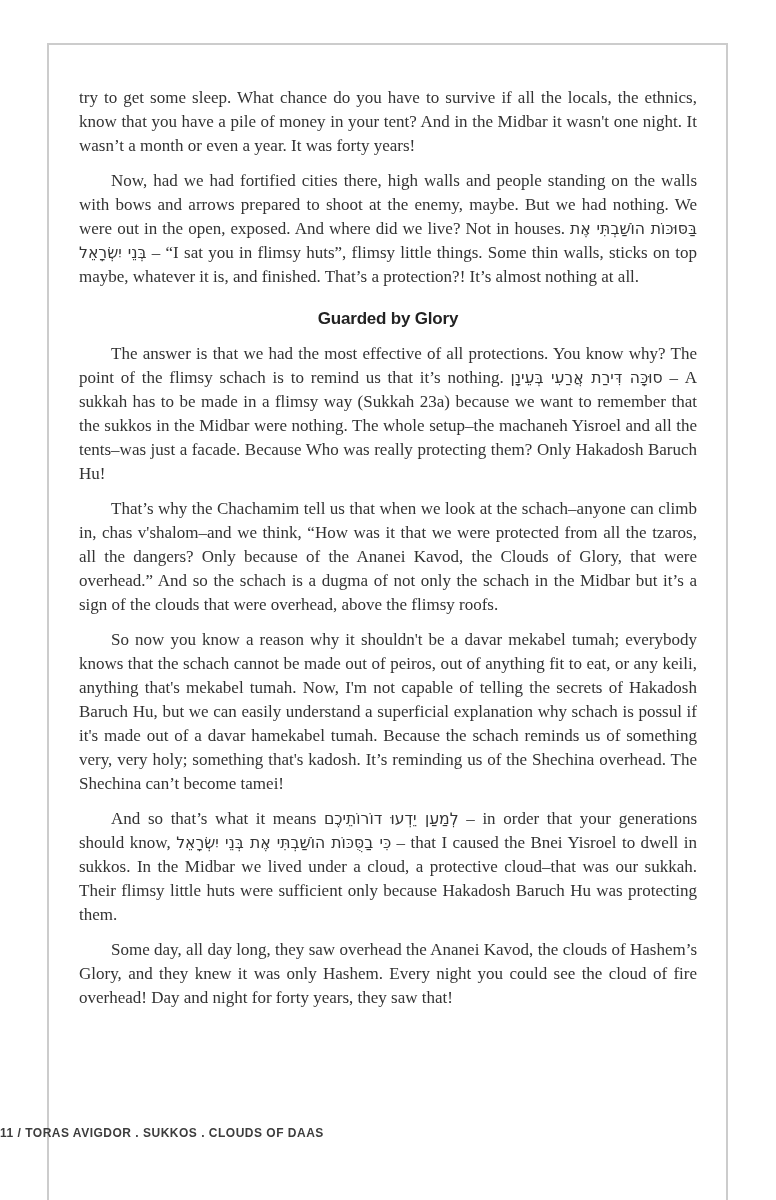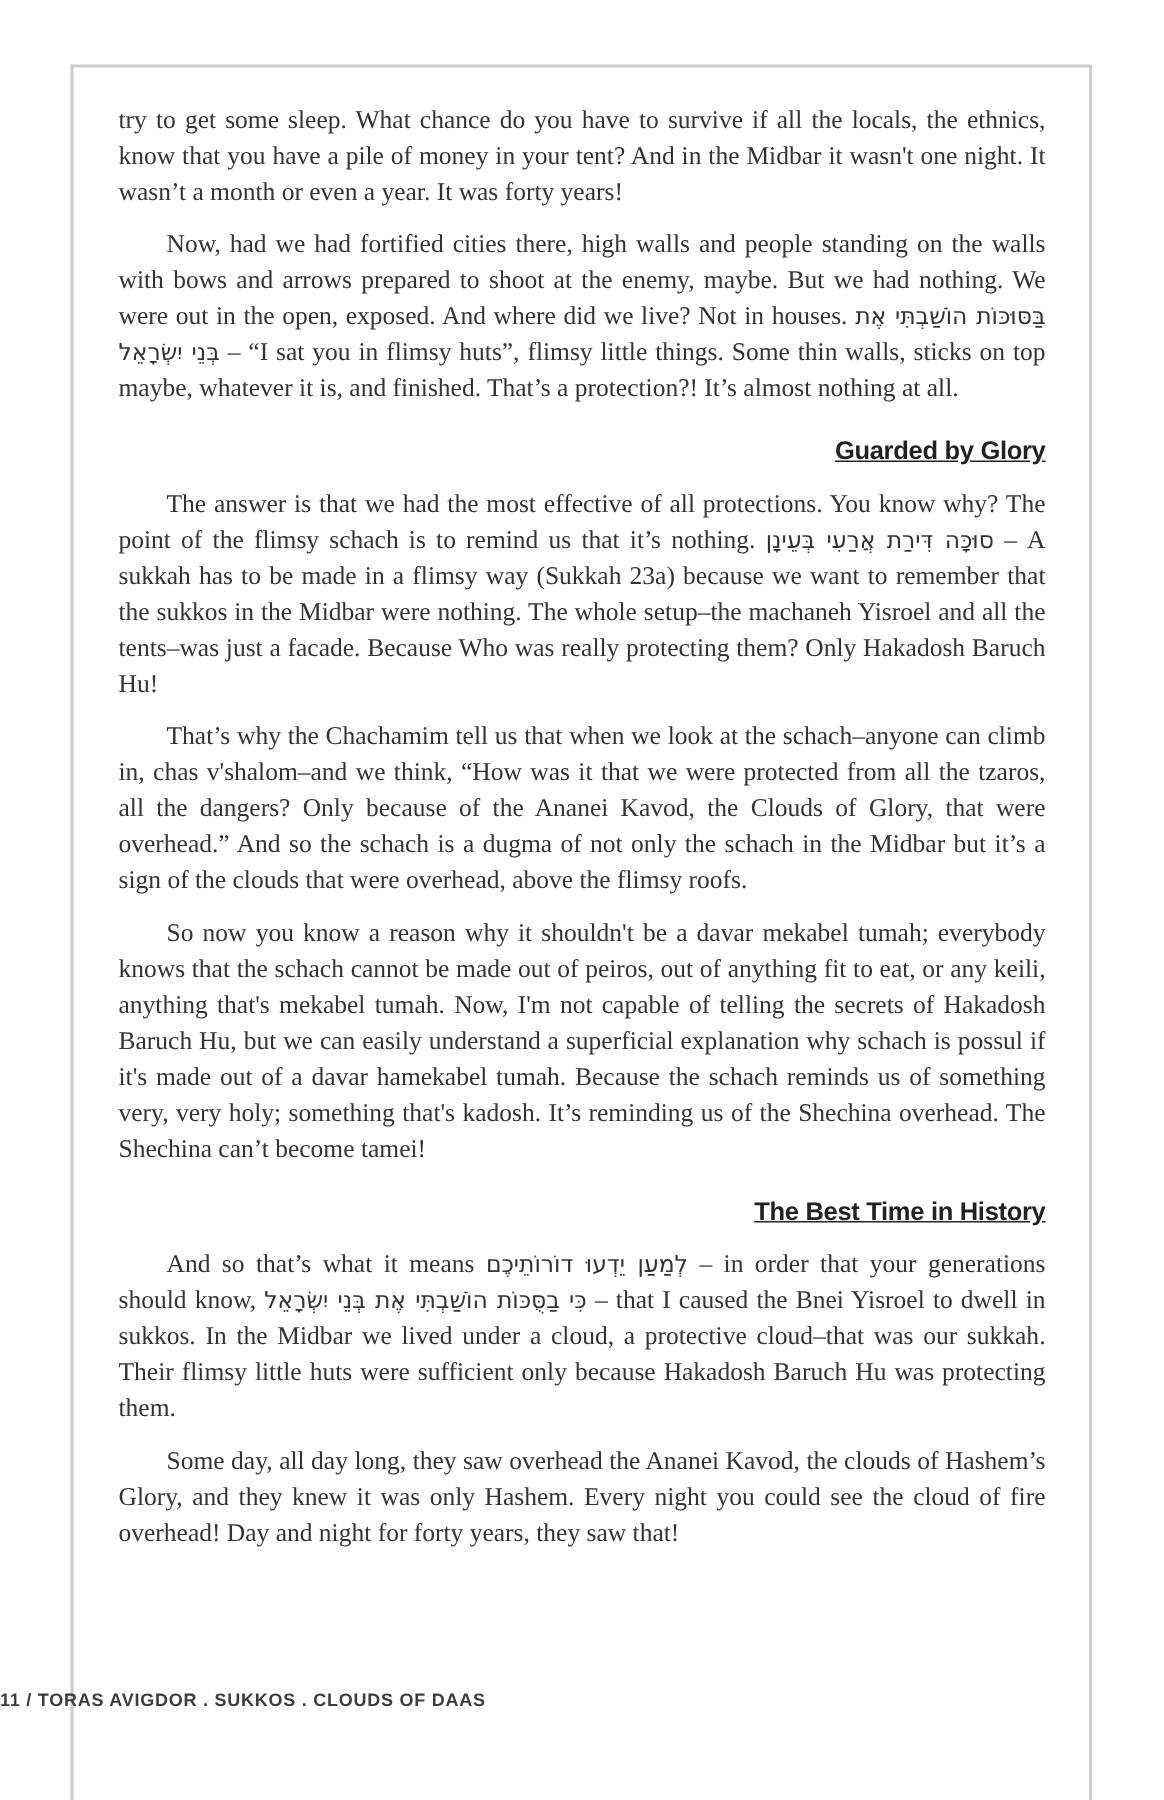--- a/index.html
+++ b/index.html
@@ -12,21 +12,21 @@
   }
   .page {
     position: absolute;
     left: 47px; top: 43px;
     width: 681px; height: 1400px;
     border: 2px solid #cccccc;
     box-sizing: border-box;
     background: #ffffff;
   }
   .content {
-    padding: 23px 29px 0 30px;
+    padding: 41px 29px 0 30px;
   }
   .para {
     margin: 0 0 11px 0;
     font-size: 17px;
     line-height: 24px;
     text-align: justify;
     color: #333333;
     hyphens: none;
   }
   .para.indent { text-indent: 32px; }
@@ -34,23 +34,22 @@
   .heb {
     font-family: "DejaVu Serif", "DejaVu Sans", sans-serif;
     font-size: 0.92em;
   }
   .section-heading {
     font-family: "Liberation Sans", sans-serif;
     font-weight: 700;
     font-size: 17px;
     letter-spacing: -0.2px;
     color: #222222;
-    text-align: right;
+    text-align: center;
     margin: 20px 0 13px 0;
-    text-decoration: underline;
   }
   .footer {
     position: absolute;
     left: 0; top: 1126px;
     width: 776px;
     font-family: "Liberation Sans", sans-serif;
     font-weight: 700;
     font-size: 12px;
     letter-spacing: 0.5px;
     color: #3d3d3d;
@@ -60,19 +59,18 @@
 <body>
 
 <div class="page">
   <div class="content">
       <p class="para"><span>try to get some sleep. What chance do you have to survive if all the locals, the ethnics, know that you have a pile of money in your tent? And in the Midbar it wasn't one night. It wasn’t a month or even a year. It was forty years!</span></p>
       <p class="para indent"><span>Now, had we had fortified cities there, high walls and people standing on the walls with bows and arrows prepared to shoot at the enemy, maybe. But we had nothing. We were out in the open, exposed. And where did we live? Not in houses. </span><span class="heb" dir="rtl">בַּסּוּכּוֹת הוֹשַׁבְתִּי אֶת בְּנֵי יִשְׂרָאֵל</span><span> – “I sat you in flimsy huts”, flimsy little things. Some thin walls, sticks on top maybe, whatever it is, and finished. That’s a protection?! It’s almost nothing at all.</span></p>
       <h2 class="section-heading">Guarded by Glory</h2>
       <p class="para indent"><span>The answer is that we had the most effective of all protections. You know why? The point of the flimsy </span><span class="it">schach</span><span> is to remind us that it’s nothing. </span><span class="heb" dir="rtl">סוּכָּה דִּירַת אֲרַעִי בְּעֵינָן</span><span> – </span><span class="it">A sukkah has to be made in a flimsy way</span><span> (Sukkah 23a) because we want to remember that the </span><span class="it">sukkos</span><span> in the Midbar were nothing. The whole setup–the </span><span class="it">machaneh Yisroel</span><span> and all the tents–was just a facade. Because Who was really protecting them? Only Hakadosh Baruch Hu!</span></p>
       <p class="para indent"><span>That’s why the </span><span class="it">Chachamim</span><span> tell us that when we look at the </span><span class="it">schach</span><span>–anyone can climb in, </span><span class="it">chas v'shalom</span><span>–and we think, “How was it that we were protected from all the </span><span class="it">tzaros</span><span>, all the dangers? Only because of the </span><span class="it">Ananei Kavod</span><span>, the Clouds of Glory, that were overhead.” And so the </span><span class="it">schach</span><span> is a </span><span class="it">dugma</span><span> of not only the </span><span class="it">schach</span><span> in the Midbar but it’s a sign of the clouds that were overhead, above the flimsy roofs.</span></p>
       <p class="para indent"><span>So now you know a reason why it shouldn't be a </span><span class="it">davar mekabel tumah</span><span>; everybody knows that the </span><span class="it">schach</span><span> cannot be made out of </span><span class="it">peiros</span><span>, out of anything fit to eat, or any </span><span class="it">keili</span><span>, anything that's </span><span class="it">mekabel tumah</span><span>. Now, I'm not capable of telling the secrets of Hakadosh Baruch Hu, but we can easily understand a superficial explanation why </span><span class="it">schach</span><span> is </span><span class="it">possul</span><span> if it's made out of a </span><span class="it">davar hamekabel tumah</span><span>. Because the </span><span class="it">schach</span><span> reminds us of something very, very holy; something that's </span><span class="it">kadosh</span><span>. It’s reminding us of the Shechina overhead. The Shechina can’t become </span><span class="it">tamei</span><span>!</span></p>
-      <h2 class="section-heading">The Best Time in History</h2>
       <p class="para indent"><span>And so that’s what it means </span><span class="heb" dir="rtl">לְמַעַן יֵדְעוּ דוֹרוֹתֵיכֶם</span><span> – </span><span class="it">in order that your generations should know,</span><span> </span><span class="heb" dir="rtl">כִּי בַסֻּכּוֹת הוֹשַׁבְתִּי אֶת בְּנֵי יִשְׂרָאֵל</span><span> – </span><span class="it">that I caused the Bnei Yisroel to dwell in sukkos</span><span>. In the Midbar we lived under a cloud, a protective cloud–that was our </span><span class="it">sukkah</span><span>. Their flimsy little huts were sufficient only because Hakadosh Baruch Hu was protecting them.</span></p>
       <p class="para indent"><span>Some day, all day long, they saw overhead the </span><span class="it">Ananei Kavod</span><span>, the clouds of Hashem’s Glory, and they knew it was only Hashem. Every night you could see the cloud of fire overhead! Day and night for forty years, they saw that!</span></p>
     </div>
 </div>
 
 <div class="footer">11 / TORAS AVIGDOR . SUKKOS . CLOUDS OF DAAS</div>
 
 </body></html>

